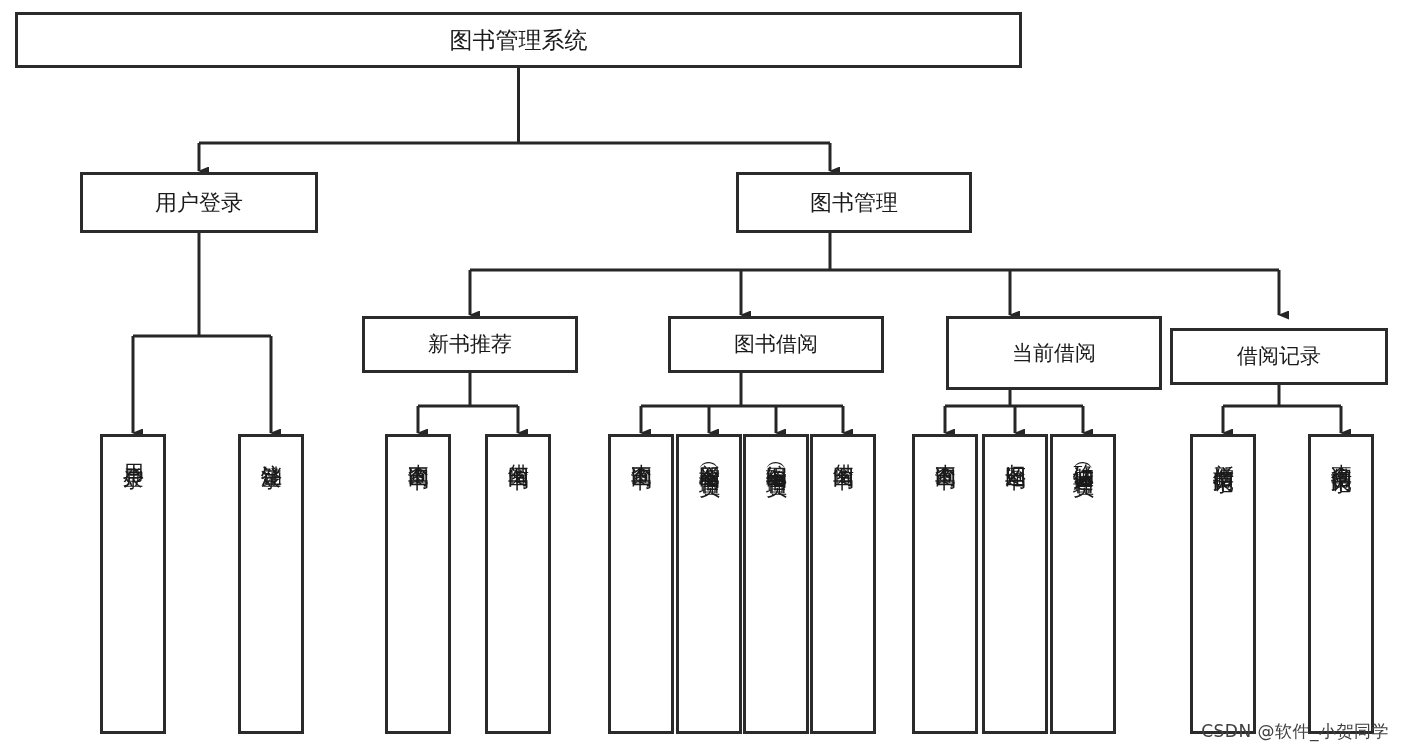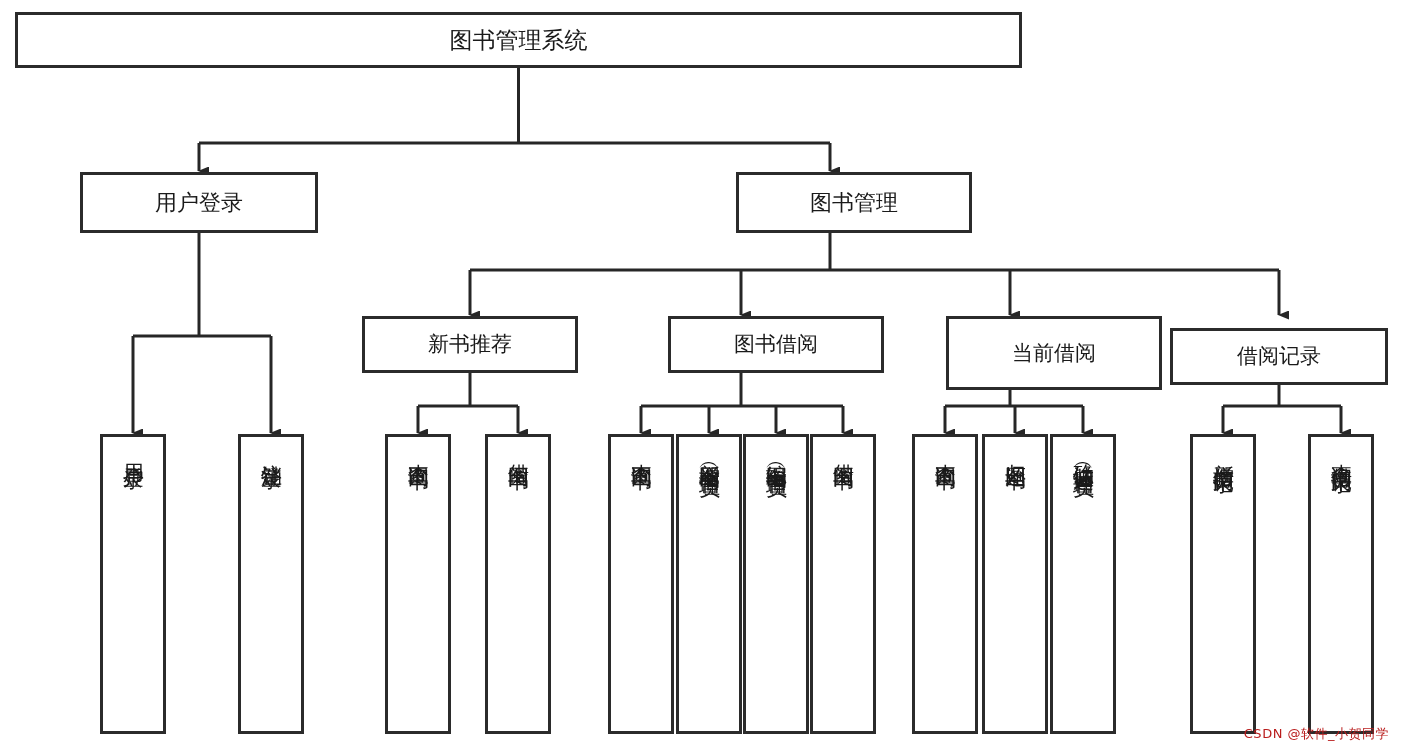--- a/index.html
+++ b/index.html
@@ -51,22 +51,22 @@
     line-height:1;
     white-space:nowrap;
     display:block;
   }
   .htext{ display:block; white-space:nowrap; }
   
   #watermark{
     position:absolute;
     right:16px;
     bottom:4px;
-    font-size:13px;
-    color:#b91c1c;
+    font-size:17px;
+    color:#404040;
     letter-spacing:0.5px;
     white-space:nowrap;
     user-select:none;
   }
 </style>
 </head>
 <body>
 
 <div id="canvas">
 

